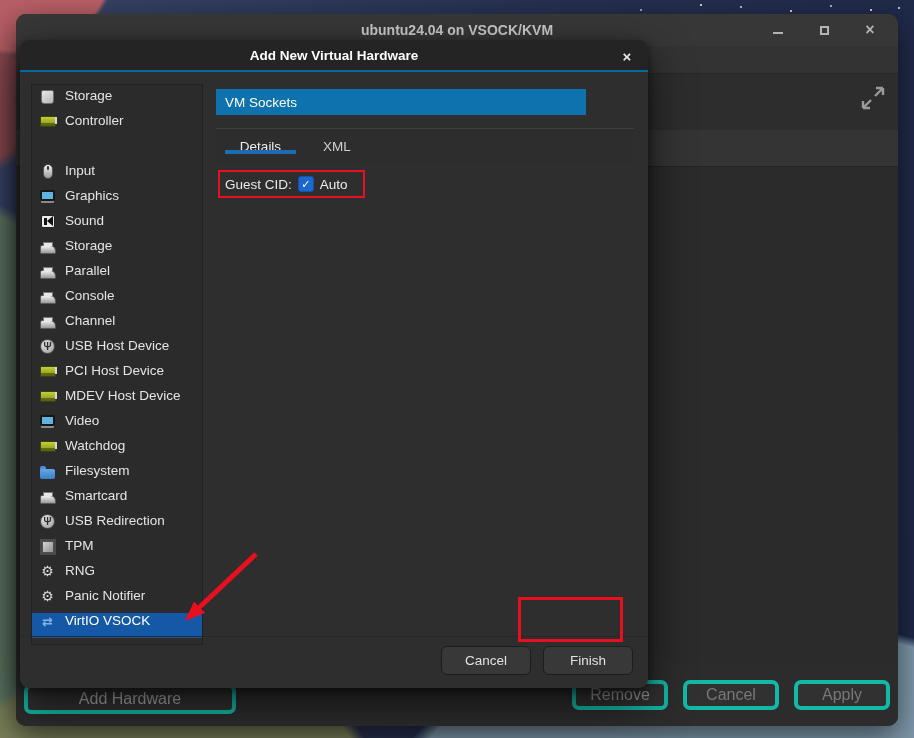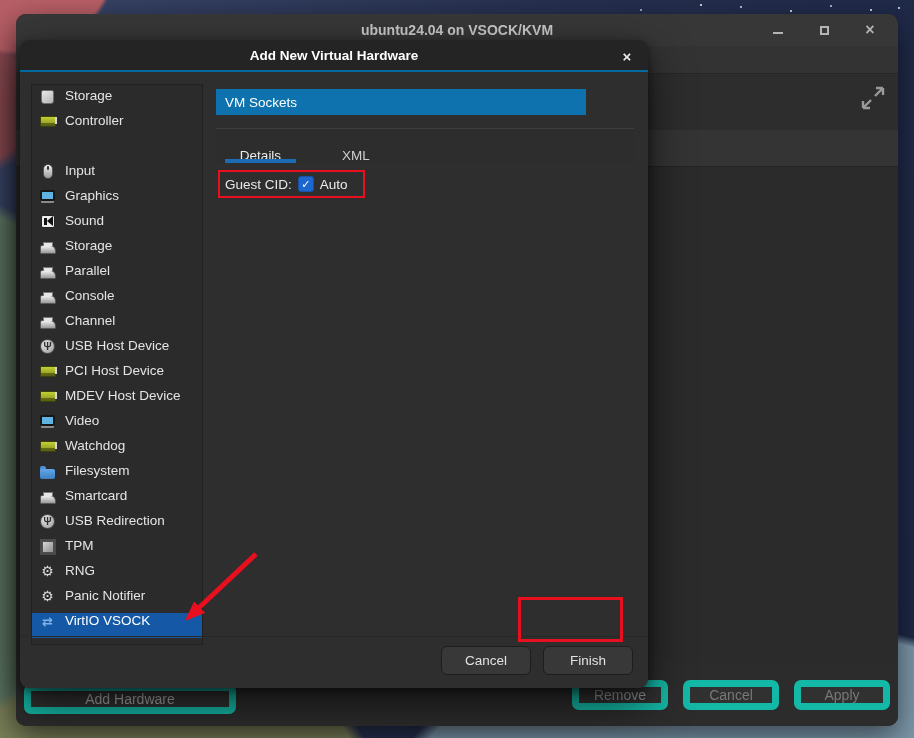--- a/index.html
+++ b/index.html
@@ -29,22 +29,22 @@
   .wbtn { width:20px; height:20px; display:flex; align-items:center; justify-content:center; color:#b4b4b4; cursor:default; }
   .glyph-min { width:10px; height:2px; background:#b4b4b4; margin-top:6px; }
   .glyph-max { width:9px; height:9px; border:2px solid #b4b4b4; }
   .glyph-close { font-size:16px; font-weight:bold; line-height:1; }
   .vm-menuband { position:absolute; left:0; top:32px; width:100%; height:28px; background:#333334; border-bottom:1px solid #262626; }
   .vm-toolbar  { position:absolute; left:0; top:60px; width:100%; height:56px; background:#2d2d2d; }
   .vm-expand { position:absolute; right:12px; top:11px; width:26px; height:26px; }
   .vm-band { position:absolute; left:0; top:116px; width:100%; height:37px; background:#343434; border-bottom:1px solid #232323; }
   .vm-content { position:absolute; left:0; top:153px; width:100%; height:495px; background:#2b2b2b; }
   .vm-footer { position:absolute; left:0; top:648px; width:100%; height:64px; background:#2c2c2c; border-radius:0 0 10px 10px; }
-  .btn { background:#313131; border:7px solid #14b8a6; border-radius:7px; color:#9a9a9a;
-    font-size:14px; display:flex; align-items:center; justify-content:center; cursor:pointer; font-family:inherit; }
+  .btn { background:#313131; border:4px solid #14b8a6; border-radius:7px; color:#9a9a9a;
+    font-size:16px; display:flex; align-items:center; justify-content:center; cursor:pointer; font-family:inherit; }
   .btn.dim { color:#787878; }
   .add-hw { position:absolute; left:8px; top:22px; width:212px; height:30px; color:#a9a9a9; }
   .vm-right-btns { position:absolute; right:8px; top:18px; display:flex; gap:15px; }
   .vm-right-btns .btn { width:96px; height:30px; }
 
   
   .dialog { position:absolute; left:20px; top:40px; width:628px; height:648px; background:#2e2e2e;
     border-radius:9px; box-shadow:0 16px 44px rgba(0,0,0,.65), 0 3px 10px rgba(0,0,0,.45); z-index:10; }
   .dlg-titlebar { position:absolute; left:0; top:0; width:100%; height:32px; background:#242424;
     border-radius:9px 9px 0 0; border-bottom:2px solid #0369a1; display:flex; align-items:center; justify-content:center; }
@@ -77,21 +77,21 @@
   .icon-folder { width:15px; height:10px; background:linear-gradient(#63a7e8,#3d7fc1); border-radius:1px 2px 2px 2px; margin-top:4px; position:relative; }
   .icon-folder::before { content:""; position:absolute; top:-3px; left:0; width:6px; height:3px; background:#4a90d9; border-radius:2px 2px 0 0; }
   .icon-chip { width:12px; height:12px; background:linear-gradient(135deg,#d6d6d6,#8f8f8f); border:1px solid #4f4f4f; box-shadow:0 0 0 2px rgba(150,150,150,.28); }
   .icon-gear { color:#d9d9d9; font-size:14px; line-height:17px; }
   .icon-vsock { color:#7fb1e8; font-weight:bold; font-size:13px; }
 
   
   .panel-header { position:absolute; left:196px; top:49px; width:370px; height:26px; background:#0d72ad;
     color:#ffffff; font-size:13.5px; display:flex; align-items:center; padding-left:9px; }
   .tabs { position:absolute; left:196px; top:88px; width:418px; height:35px; background:#2d2d2d;
-    border-top:1px solid #3e3e3e; display:flex; align-items:flex-end; padding-left:9px;gap:19px; }
+    border-top:1px solid #3e3e3e; display:flex; align-items:center; padding-left:9px; }
   .tab { display:flex; align-items:center; justify-content:center; font-size:13.5px; color:#cfcfcf; cursor:pointer; position:relative; }
   .tab.active { color:#ededed; }
   .tab.active::after { content:""; position:absolute; left:0; right:0; bottom:0; height:4px; background:#1b6cb5; }
   .tab-details { width:71px; }
   .tab-xml { width:58px; margin-left:12px; }
 
   .form-area { position:absolute; left:196px; top:123px; width:418px; height:473px; background:#2e2e2e; }
   .cid-box { position:absolute; left:198px; top:130px; width:147px; height:28px; border:2px solid #e8101f;
     display:flex; align-items:center; gap:6px; padding-left:5px; z-index:20; }
   .cid-label { font-size:13.5px; color:#e8e8e8; }

